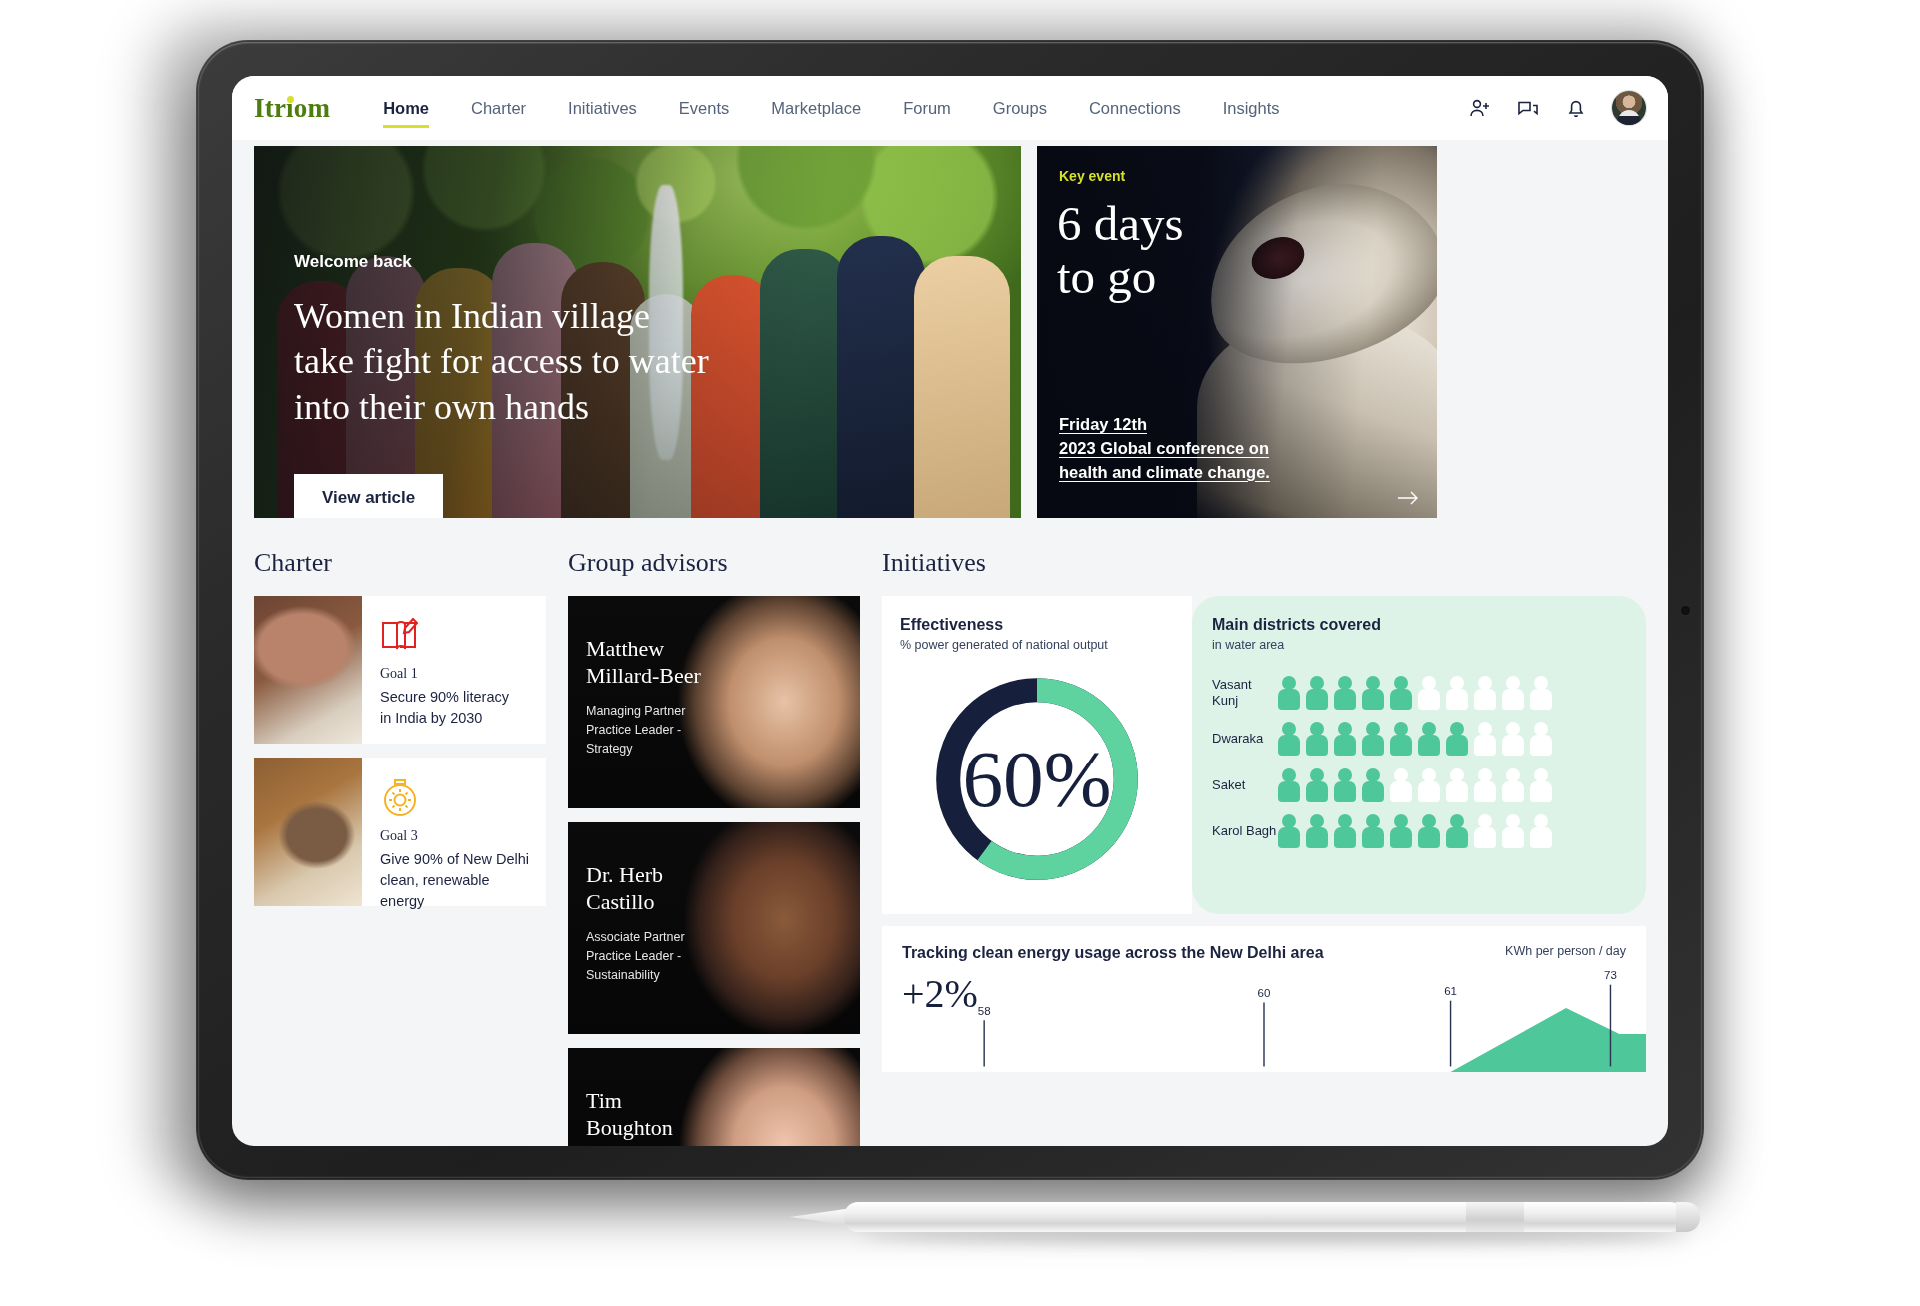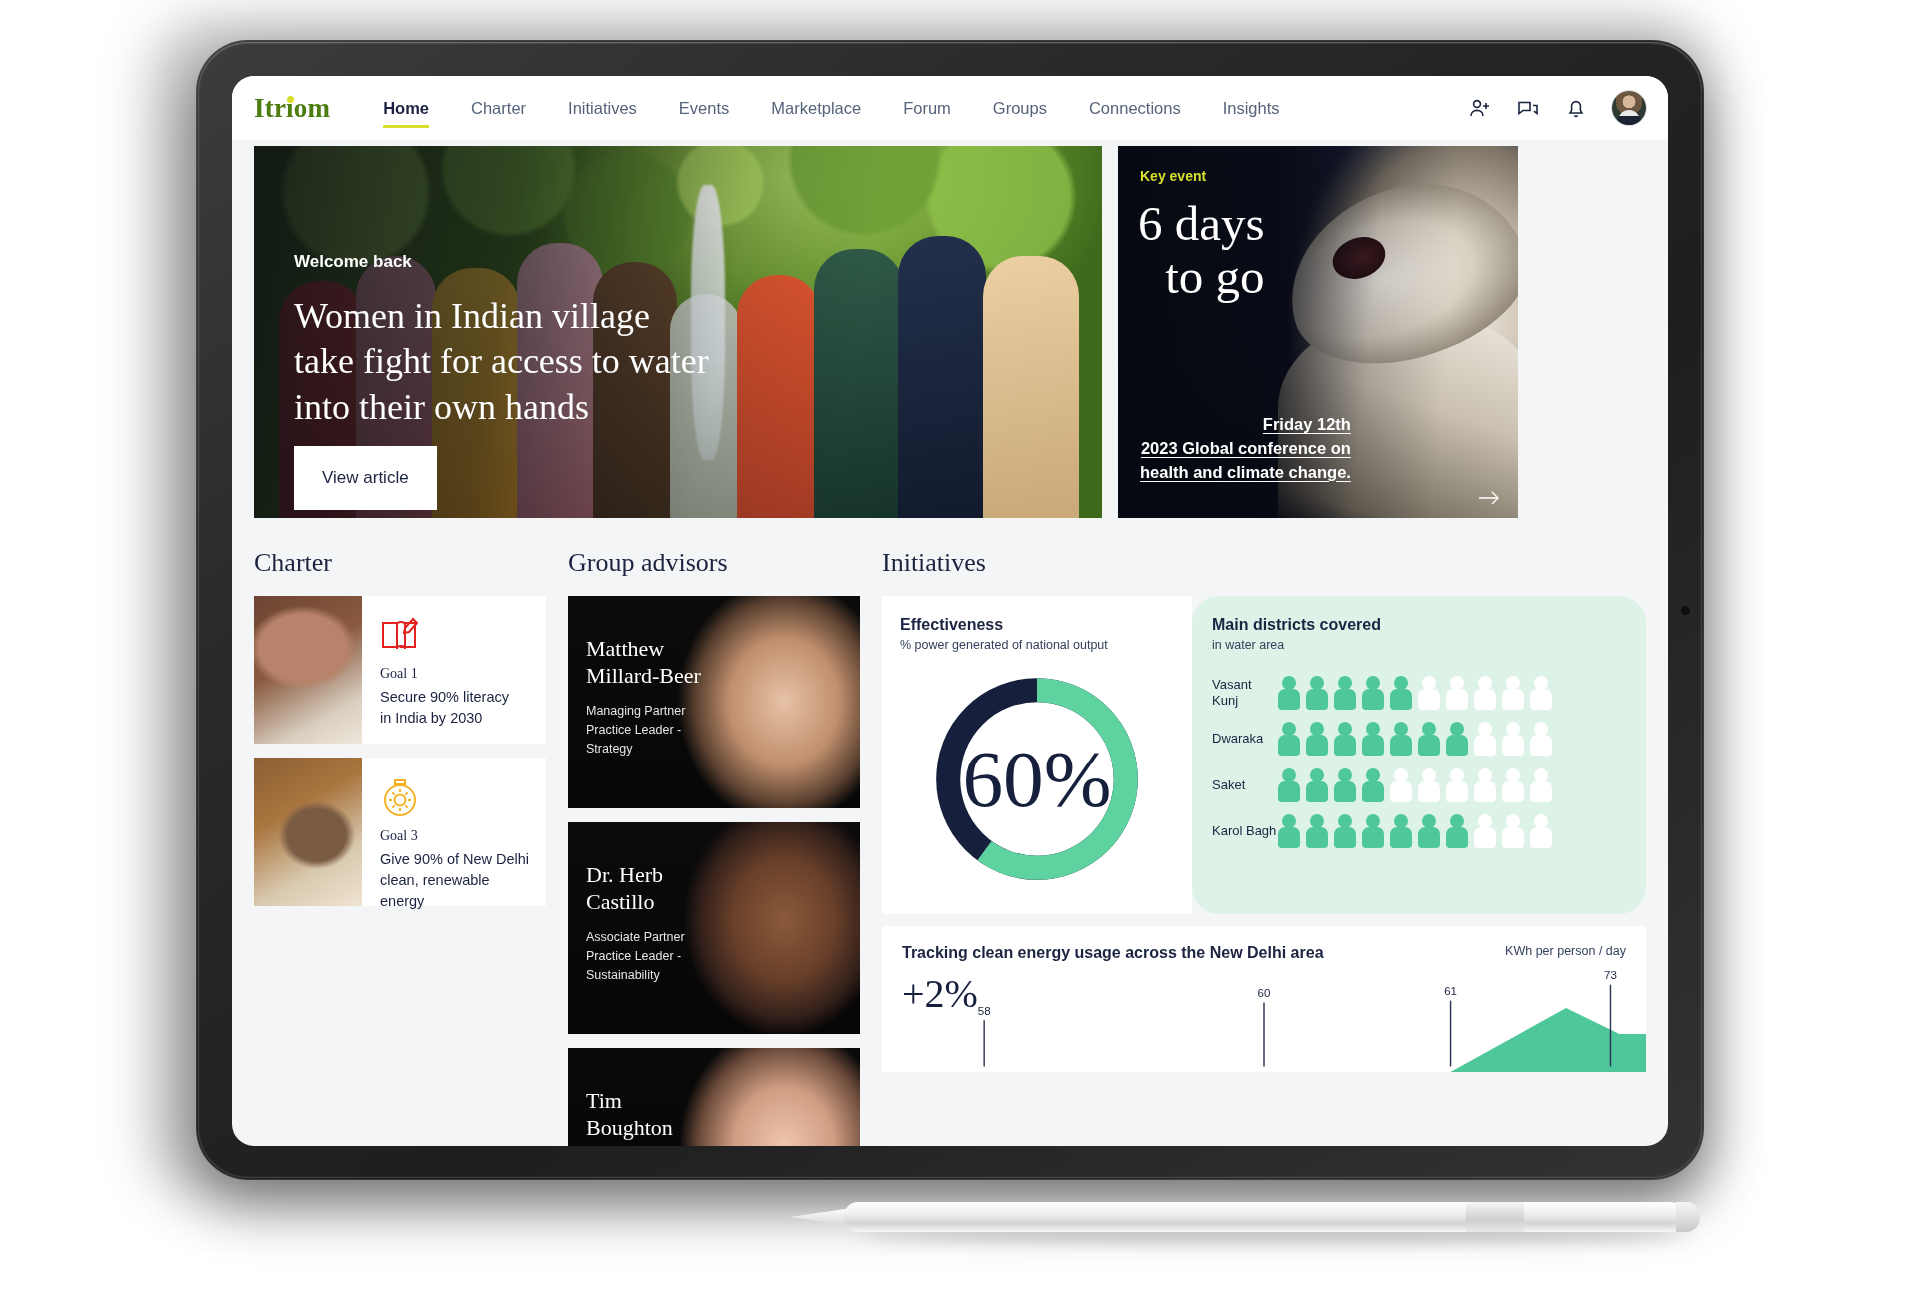--- a/index.html
+++ b/index.html
@@ -99,21 +99,21 @@
     content:""; position:absolute; left:50%; top:56%; transform:translateX(-50%);
     width: 24px; height: 20px; border-radius: 50% 50% 0 0 / 70% 70% 0 0;
     background: linear-gradient(180deg,#e8e8ea 0 28%, #1d2333 29% 100%);
   }
 
   .content { padding: 0 22px; }
 
   
   .hero-row { display: flex; gap: 16px; margin-top: 6px; }
   .hero {
-    position: relative; width: 848px; height: 372px; overflow: hidden;
+    position: relative; width: 767px; height: 372px; overflow: hidden;
     background: #b91c1c; cursor: pointer;
   }
   .hero-photo { position: absolute; inset: 0; }
   .hero-sky {
     position:absolute; inset:0;
     background:
       radial-gradient(ellipse 300px 200px at 66% 8%, #9dc45c 0%, #6f9c34 55%, #3f6a1c 100%),
       linear-gradient(180deg,#7ba63c 0%, #4e7524 45%, #35501a 100%);
   }
   .hero-foliage{
@@ -137,28 +137,29 @@
     position: absolute; inset: 0;
     background: linear-gradient(100deg, rgba(10,12,18,.86) 0%, rgba(10,12,18,.62) 30%, rgba(10,12,18,.12) 55%, rgba(10,12,18,0) 70%);
   }
   .hero-text { position: absolute; left: 40px; top: 106px; width: 460px; }
   .welcome { color:#fff; font-size: 17px; font-weight: 700; margin-bottom: 22px; }
   .hero-title {
     font-family: "Liberation Serif", serif; color:#fff; font-size: 36px;
     line-height: 1.26; font-weight: 400;
   }
   .view-btn {
-    display:inline-block; margin-top: 16px; background:#fff; color:#1b2340;
-    font-size: 17px; padding: 22px 28px; cursor:pointer; border:none;
+    display:inline-block; margin-top: 44px; background:#fff; color:#1b2340;
+    font-size: 17px; padding: 14px 28px; cursor:pointer; border:none;
     font-family:"Liberation Sans",sans-serif;
+    font-weight:bold;
   }
 
   .event {
     position: relative; width: 400px; height: 372px; overflow: hidden;
-    background: #0c1020; cursor: pointer; text-align: right;
+    background: #0c1020; cursor: pointer;
   }
   .event-photo { position:absolute; inset:0;
     background:
       radial-gradient(ellipse 230px 300px at 86% 46%, #efe9e0 0%, #cdc3b4 30%, #7c7366 58%, rgba(20,24,40,0) 76%),
       linear-gradient(160deg,#1a2138 0%, #10152a 48%, #05070f 100%);
   }
   .bear-head{
     position:absolute; right:-8px; top:42px; width:240px; height:170px;
     background: radial-gradient(ellipse at 40% 50%, #f3eee6 0%, #d8d0c2 45%, #8d8475 78%, rgba(0,0,0,0) 85%);
     border-radius: 54% 46% 52% 48% / 60% 60% 40% 40%;

